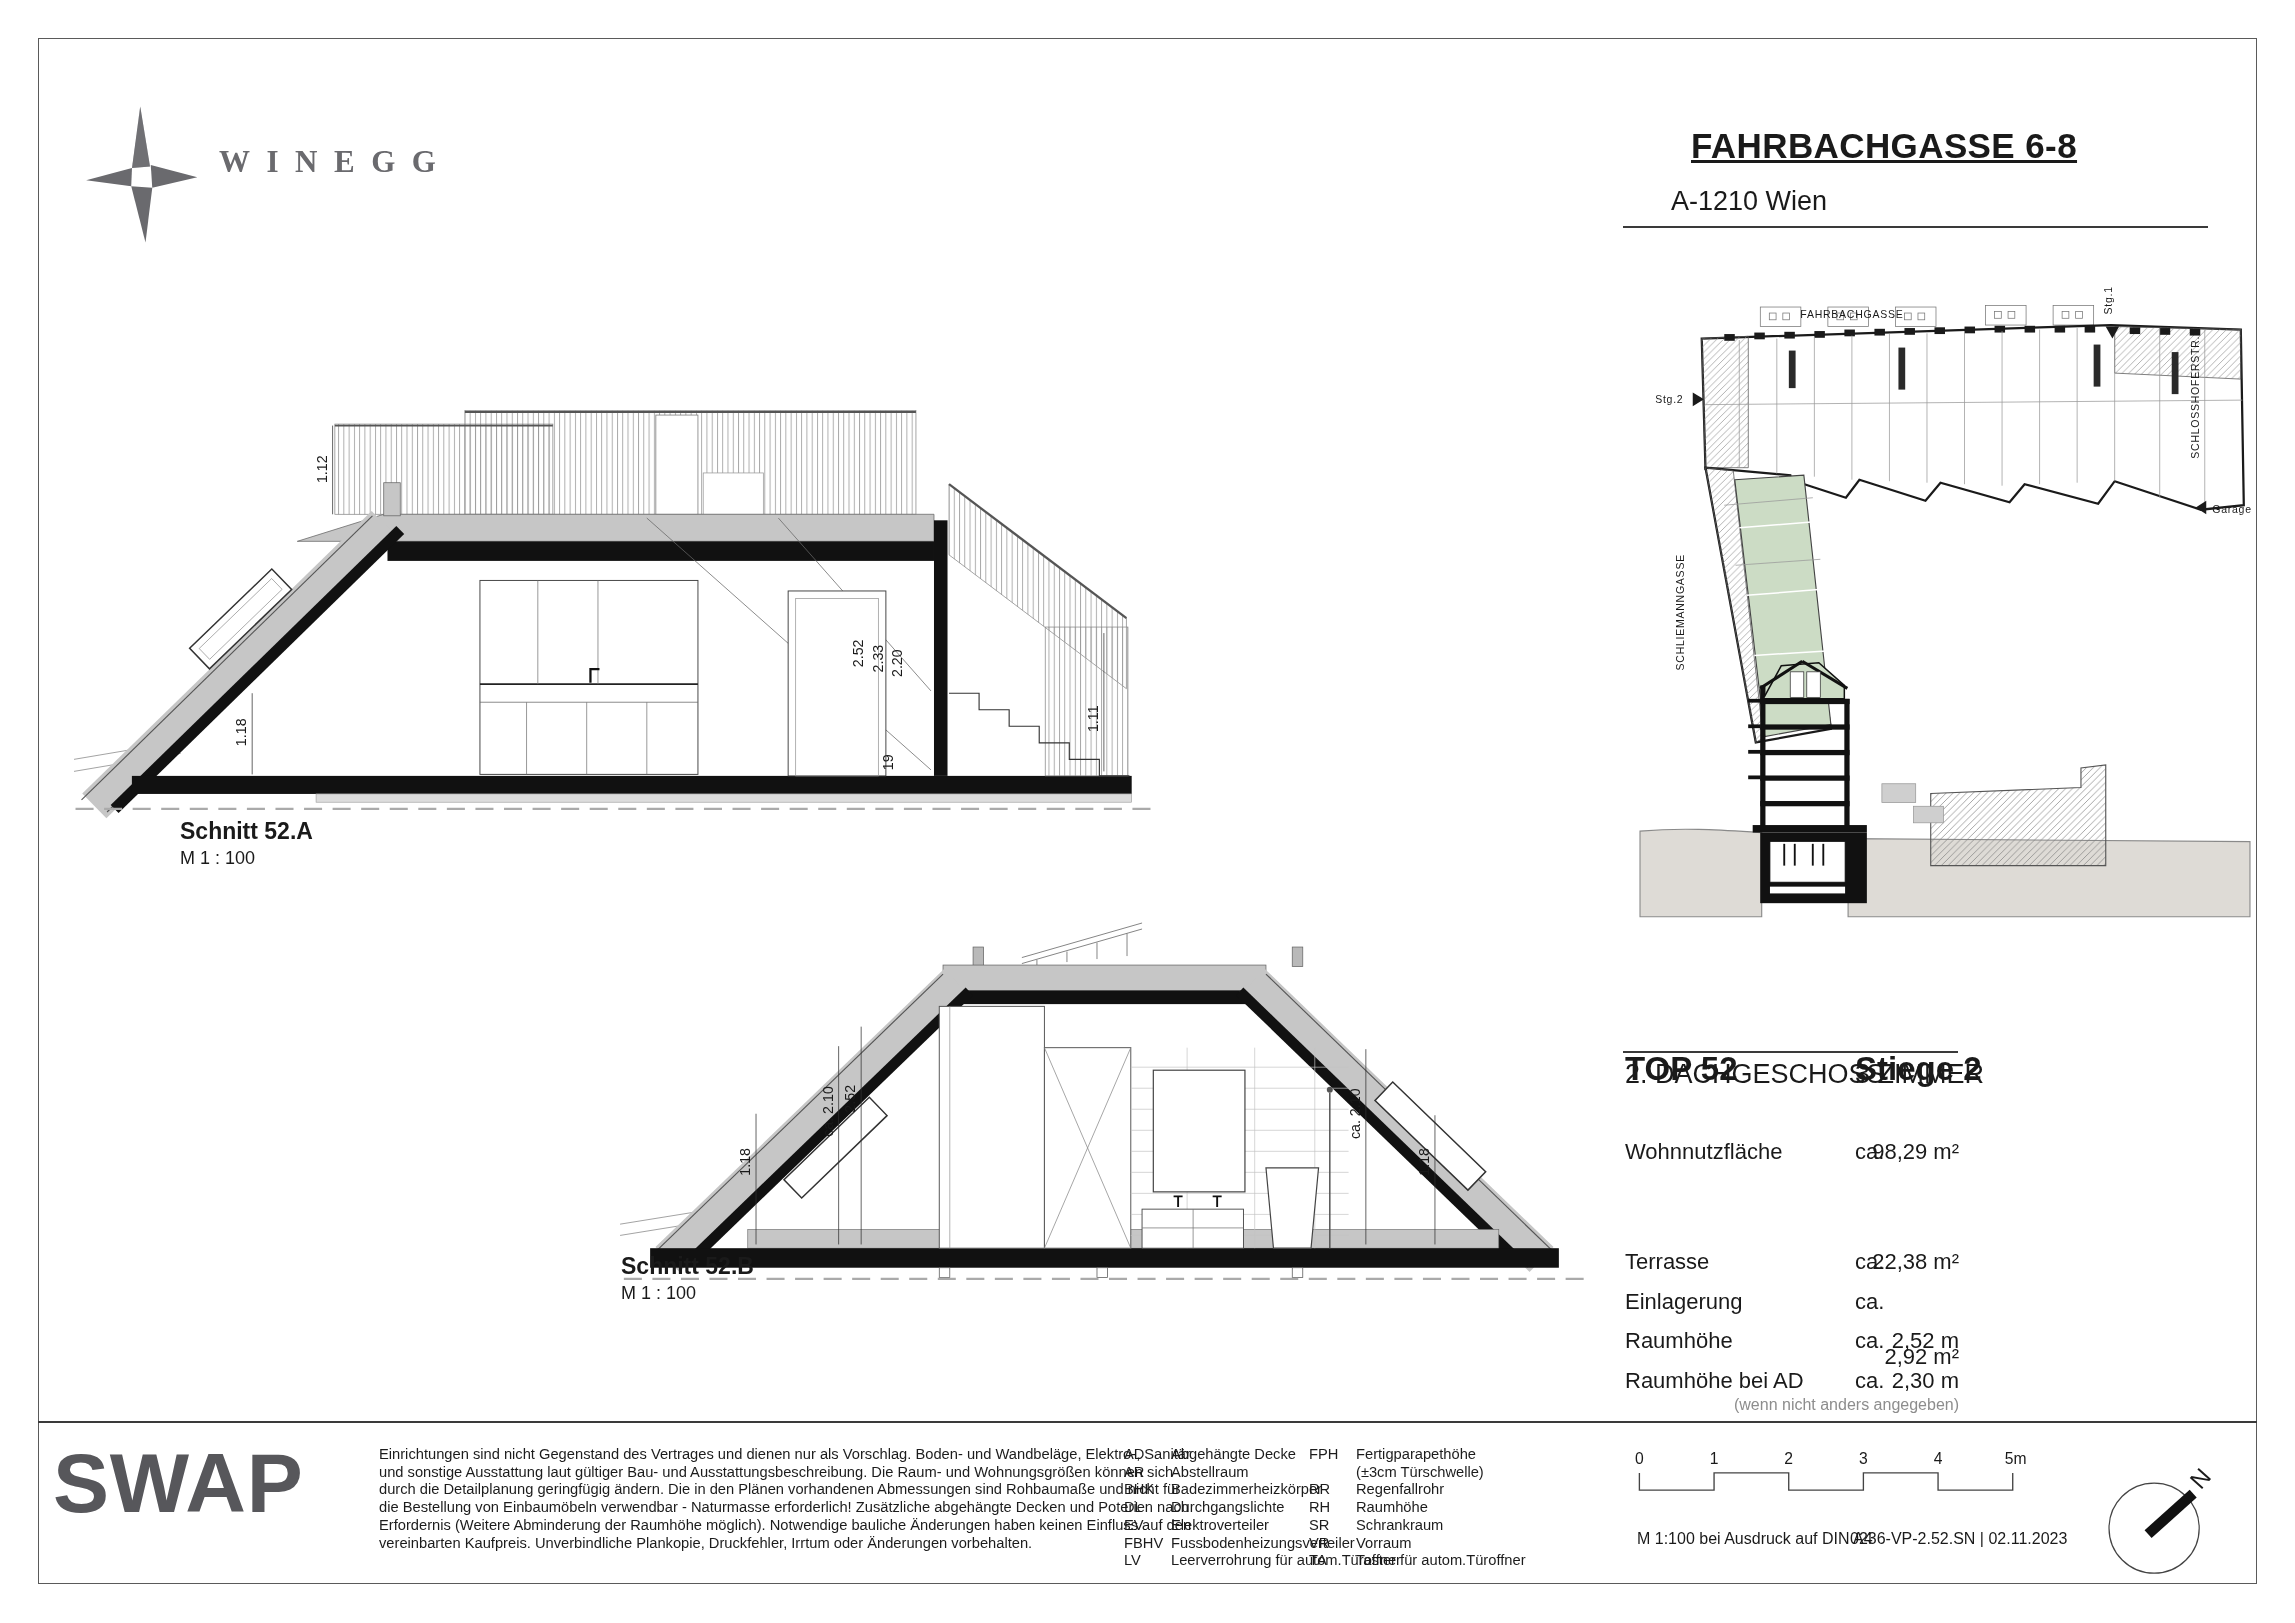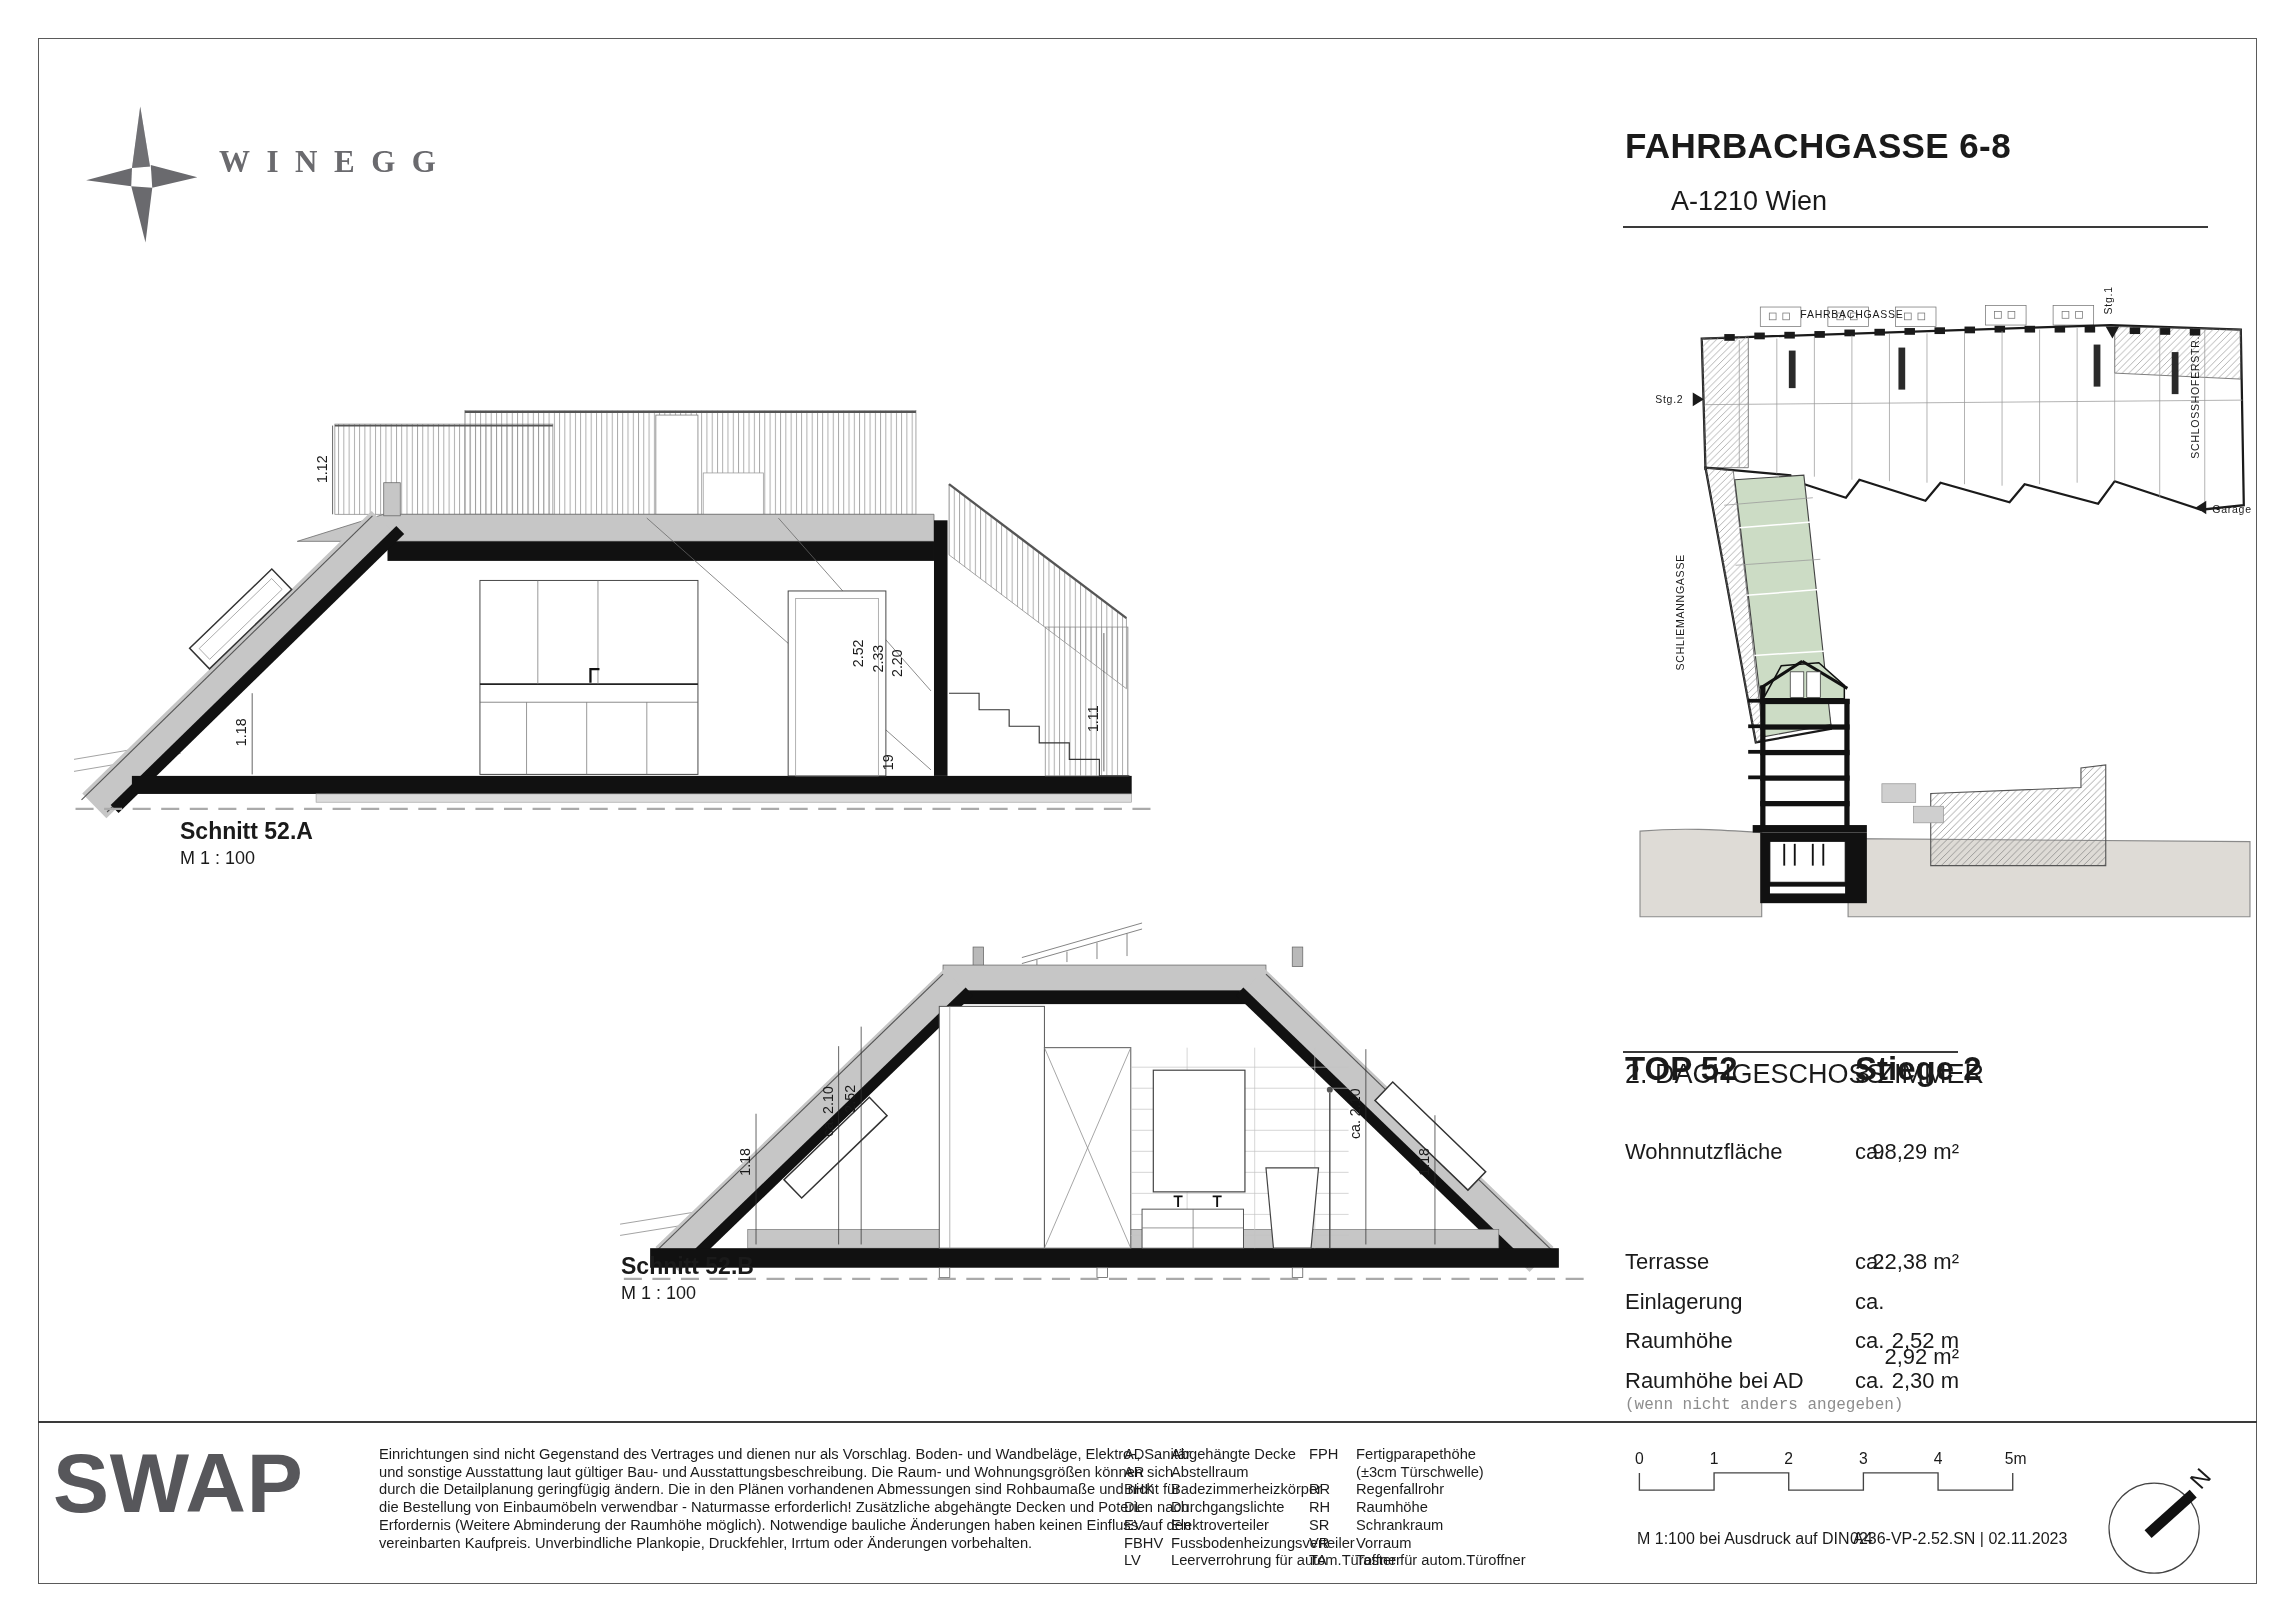--- a/index.html
+++ b/index.html
@@ -34,21 +34,21 @@
 
 <svg style="left:86px;top:105px;" width="113" height="139" viewBox="0 0 150 185">
   <polygon points="72,2 85,82 61,84" fill="#6a6a6e"></polygon>
   <polygon points="148,96 86,80 88,110" fill="#6a6a6e"></polygon>
   <polygon points="79,183 88,110 60,108" fill="#6a6a6e"></polygon>
   <polygon points="0,100 61,84 60,108" fill="#6a6a6e"></polygon>
   <polygon points="72,2 61,84 85,82" fill="#7c7c80" opacity="0.35"></polygon>
 </svg>
 <div class="t brand-text" style="left:219px;top:144px;">WINEGG</div>
 
-<div class="t proj-title" style="left:1625px;top:126px;">FAHRBACHGASSE 6-8</div>
+<div class="t proj-title" style="left:1691px;top:126px;text-decoration:underline;">FAHRBACHGASSE 6-8</div>
 <div class="t proj-sub" style="left:1625px;top:186px;">A-1210 Wien</div>
 <div class="rule" style="left:1623px;top:226px;width:585px;height:1.5px;"></div>
 
 <svg style="left:1634px;top:280px;" width="631" height="488" viewBox="0 0 840 650">
   <defs>
     <pattern id="pd" width="9" height="9" patternUnits="userSpaceOnUse">
       <path d="M0,9 L9,0" stroke="#8f8f8f" stroke-width="0.9"></path>
     </pattern>
   </defs>
   <g>
@@ -377,21 +377,21 @@
 <div class="t unit-row" style="left:1845px;top:1344px;width:114px;text-align:right;">2,92 m²</div>
 
 <div class="t unit-row" style="left:1625px;top:1328px;">Raumhöhe</div>
 <div class="t unit-row" style="left:1855px;top:1328px;">ca.</div>
 <div class="t unit-row" style="left:1845px;top:1328px;width:114px;text-align:right;">2,52 m</div>
 
 <div class="t unit-row" style="left:1625px;top:1368px;">Raumhöhe bei AD</div>
 <div class="t unit-row" style="left:1855px;top:1368px;">ca.</div>
 <div class="t unit-row" style="left:1845px;top:1368px;width:114px;text-align:right;">2,30 m</div>
 
-<div class="t unit-note" style="left:1625px;top:1396px;width:334px;font-family:Liberation Mono, monospace;">(wenn nicht anders angegeben)</div>
+<div class="t unit-note" style="left:1625px;top:1396px;width:334px;text-align:right;">(wenn nicht anders angegeben)</div>
 
 <div class="rule" style="left:38px;top:1421px;width:2219px;height:1.9px;"></div>
 
 <div class="t swap-logo" style="left:53px;top:1441px;">SWAP</div>
 
 <div class="t" style="left:379px;top:1446px;">
   <div class="fine">Einrichtungen sind nicht Gegenstand des Vertrages und dienen nur als Vorschlag. Boden- und Wandbeläge, Elektro-, Sanitär</div>
   <div class="fine">und sonstige Ausstattung laut gültiger Bau- und Ausstattungsbeschreibung. Die Raum- und Wohnungsgrößen können sich</div>
   <div class="fine">durch die Detailplanung geringfügig ändern. Die in den Plänen vorhandenen Abmessungen sind Rohbaumaße und nicht für</div>
   <div class="fine">die Bestellung von Einbaumöbeln verwendbar - Naturmasse erforderlich! Zusätzliche abgehängte Decken und Poterien nach</div>

